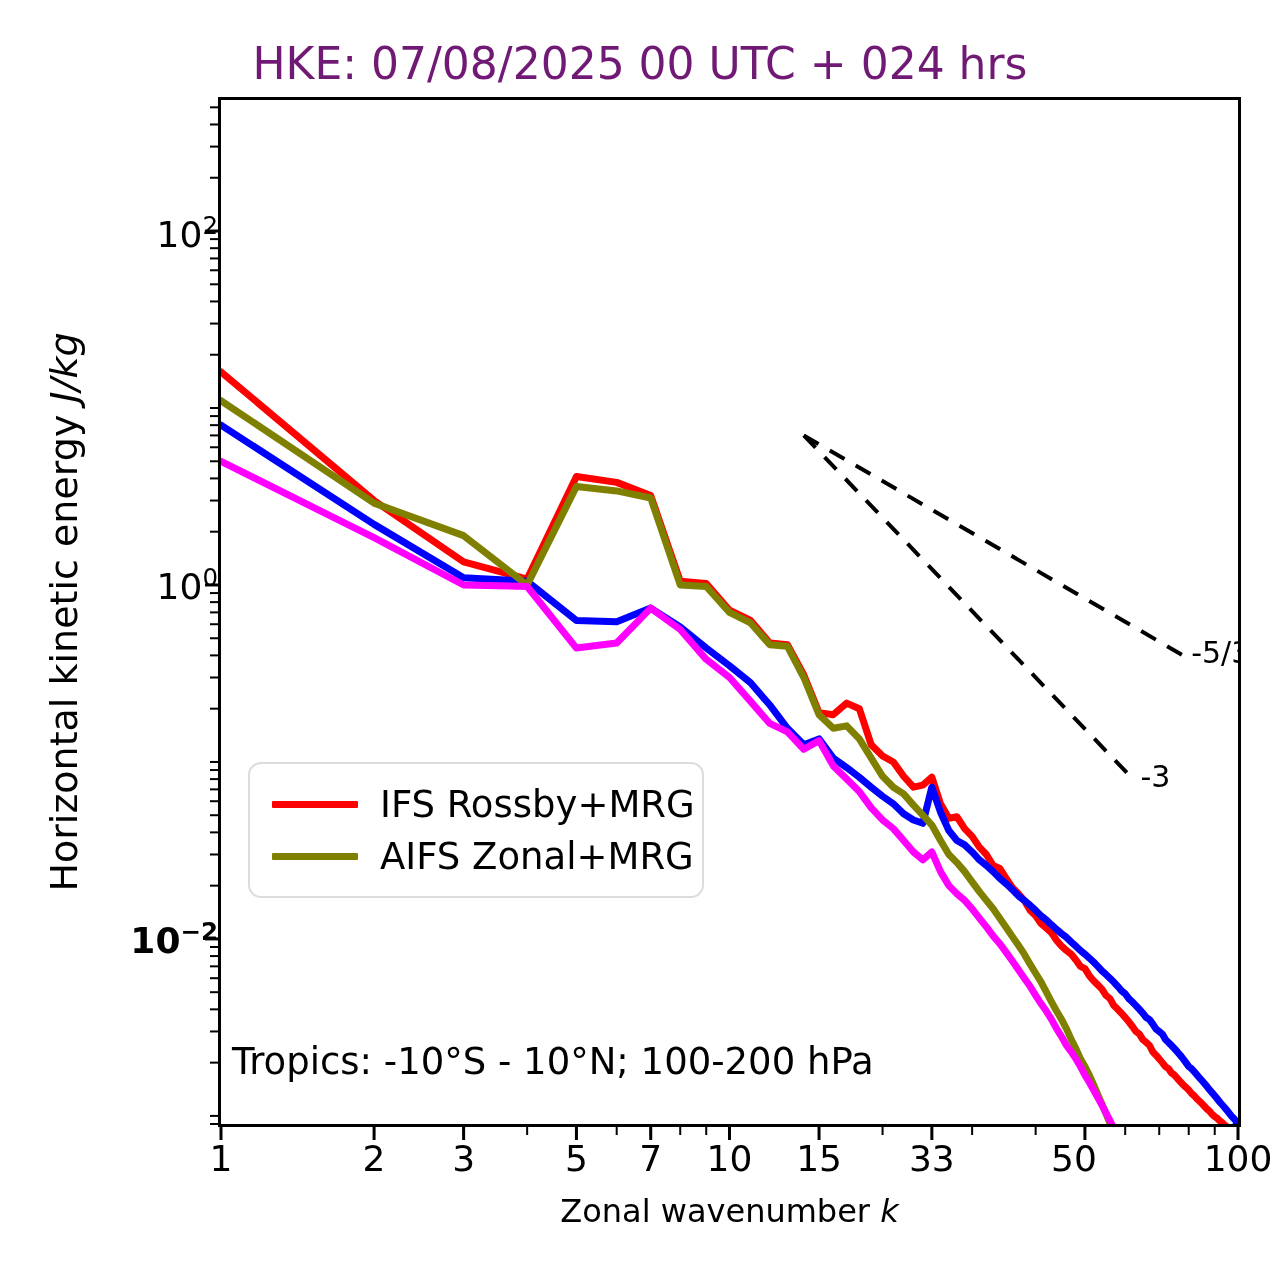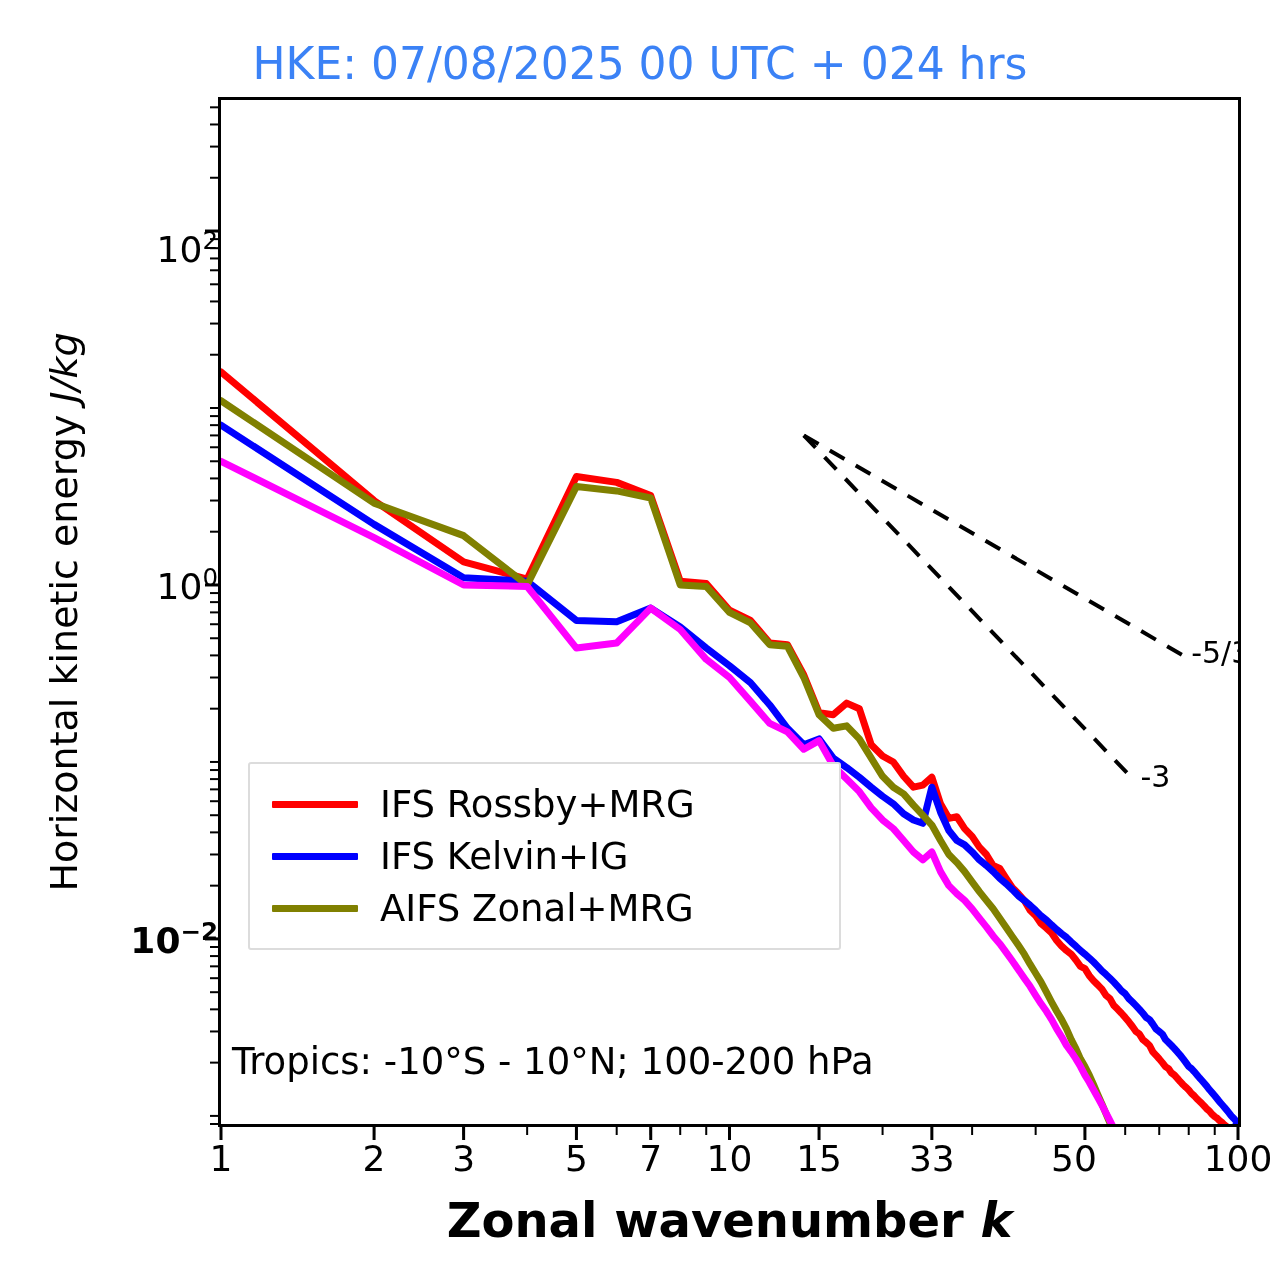--- a/index.html
+++ b/index.html
@@ -21,21 +21,21 @@
     height: 1288px;
   }
   #chart-title {
     position: absolute;
     left: 0;
     top: 38px;
     width: 1280px;
     text-align: center;
     font-size: 44px;
     font-family: "DejaVu Sans", sans-serif;
-    color: #3b82f6;
+    color: #701a75;
     letter-spacing: 0px;
   }
   #plot-area {
     position: absolute;
     left: 218px;
     top: 97px;
     width: 1023px;
     height: 1030px;
     border: 3px solid #000000;
     box-sizing: border-box;
@@ -61,22 +61,21 @@
     white-space: nowrap;
   }
   #ylabel .italic { font-style: italic; }
   
   #xlabel {
     position: absolute;
     left: 218px;
     top: 1192px;
     width: 1023px;
     text-align: center;
-    font-size: 48px;
-    font-weight: bold;
+    font-size: 32px;
   }
   #xlabel .italic { font-style: italic; }
   
   .xtick-label {
     position: absolute;
     top: 1138px;
     font-size: 36px;
     text-align: center;
     transform: translateX(-50%);
     white-space: nowrap;
@@ -91,24 +90,24 @@
   }
   .ytick-label sup {
     font-size: 0.68em;
     vertical-align: super;
   }
   
   #legend {
     position: absolute;
     left: 248px;
     top: 762px;
-    width: 593px;
+    width: 456px;
     background: #ffffff;
     border: 2px solid #dcdcdc;
-    border-radius: 3px;
+    border-radius: 13px;
     padding: 14px 10px 14px 10px;
     box-sizing: border-box;
   }
   .legend-row {
     display: flex;
     align-items: center;
     height: 52px;
   }
   .legend-swatch {
     width: 86px;
@@ -253,43 +252,39 @@
       <div class="xtick-label" style="left: 221px;">1</div>
       <div class="xtick-label" style="left: 374.074px;">2</div>
       <div class="xtick-label" style="left: 463.616px;">3</div>
       <div class="xtick-label" style="left: 576.426px;">5</div>
       <div class="xtick-label" style="left: 650.732px;">7</div>
       <div class="xtick-label" style="left: 729.5px;">10</div>
       <div class="xtick-label" style="left: 819.042px; text-align: center;">15</div>
       <div class="xtick-label" style="left: 931.852px;">33</div>
       <div class="xtick-label" style="left: 1074px;">50</div>
       <div class="xtick-label" style="left: 1238px;">100</div>
-      <div class="ytick-label" style="top: 248px;"><span>10</span><sup>2</sup></div>
+      <div class="ytick-label" style="top: 233px;"><span>10</span><sup>2</sup></div>
       <div class="ytick-label" style="top: 584.976px;"><span>10</span><sup>0</sup></div>
       <div class="ytick-label" style="top: 938.927px; font-weight: bold;"><span>10</span><sup>−2</sup></div>
     </div>
 
   <div id="ylabel">
     <span>Horizontal kinetic energy </span><span class="italic">J/kg</span>
   </div>
 
   <div id="xlabel">
     <span>Zonal wavenumber </span><span class="italic">k</span>
   </div>
 
   <div id="legend">
       <div class="legend-row">
         <span class="legend-swatch" style="background: rgb(255, 0, 0);"></span>
         <span class="legend-text">IFS Rossby+MRG</span>
       </div>
       <div class="legend-row">
-        <span class="legend-swatch" style="background: rgb(0, 0, 255);"></span>
-        <span class="legend-text">IFS Kelvin+IG</span>
-      </div>
-      <div class="legend-row">
         <span class="legend-swatch" style="background: rgb(128, 128, 0);"></span>
         <span class="legend-text">AIFS Zonal+MRG</span>
       </div>
     </div>
 
   <div id="region-annotation">Tropics: -10°S - 10°N; 100-200 hPa</div>
 
 </div>
 
 </body></html>

